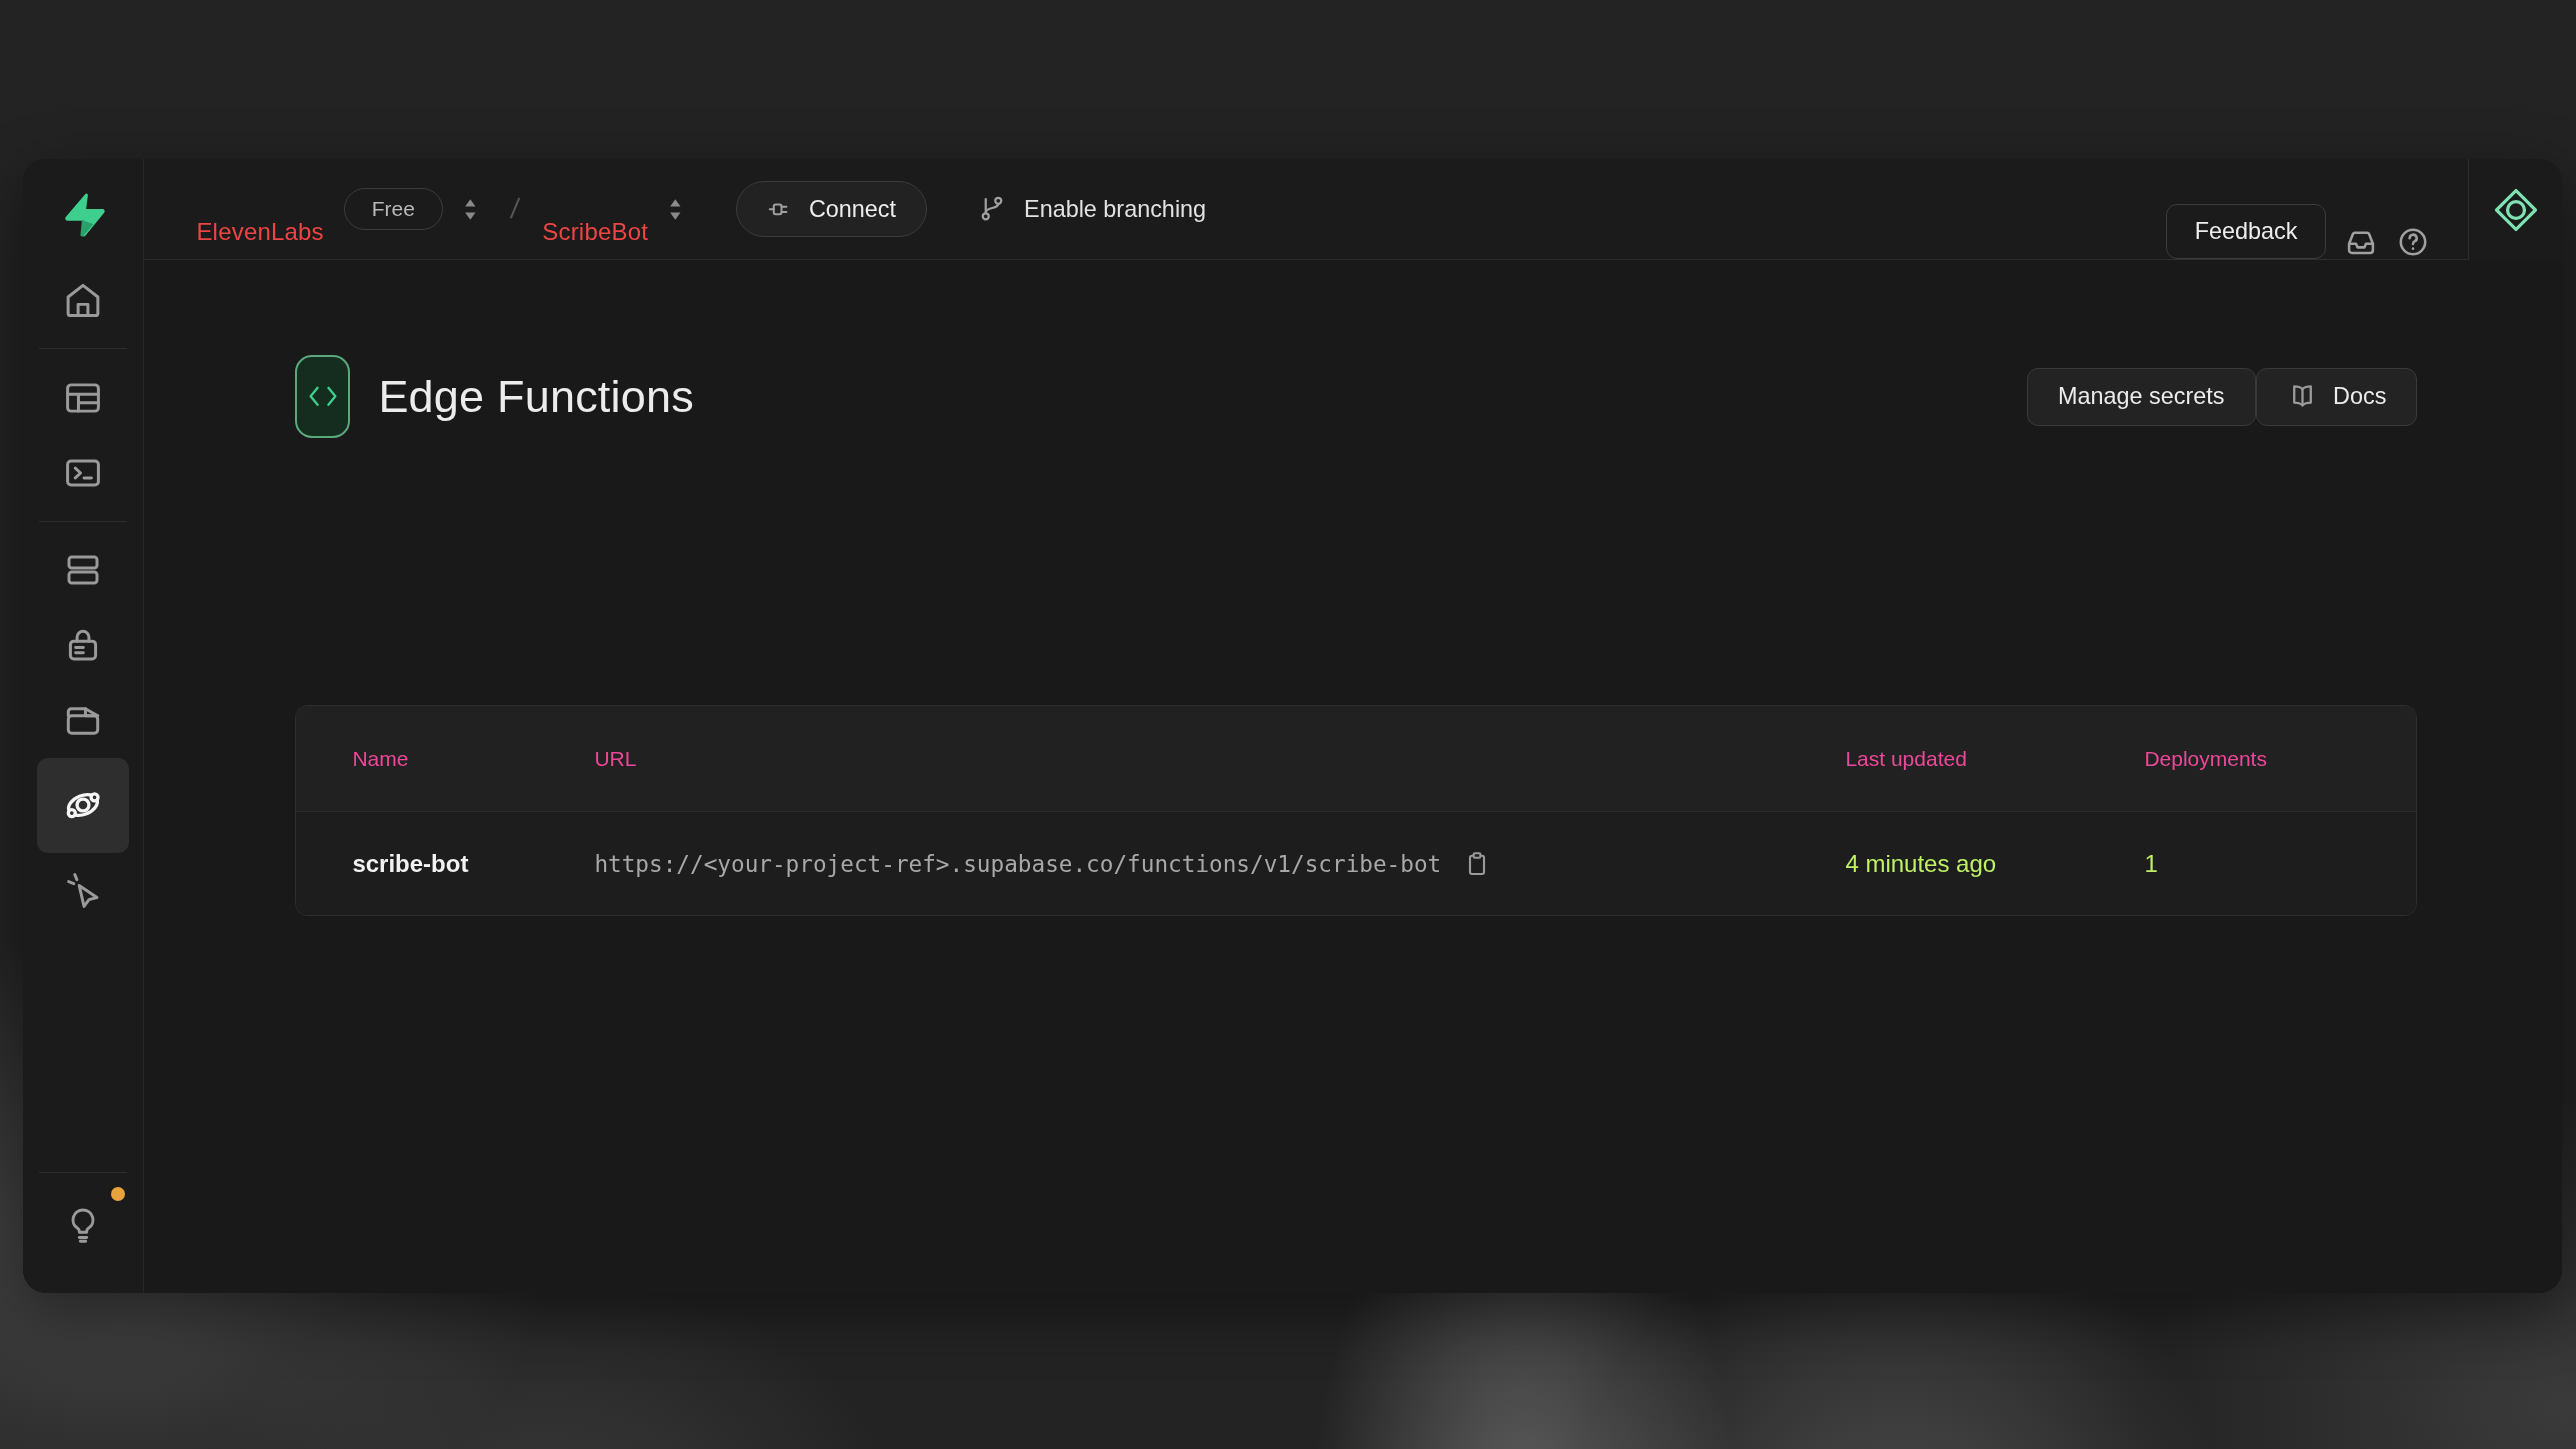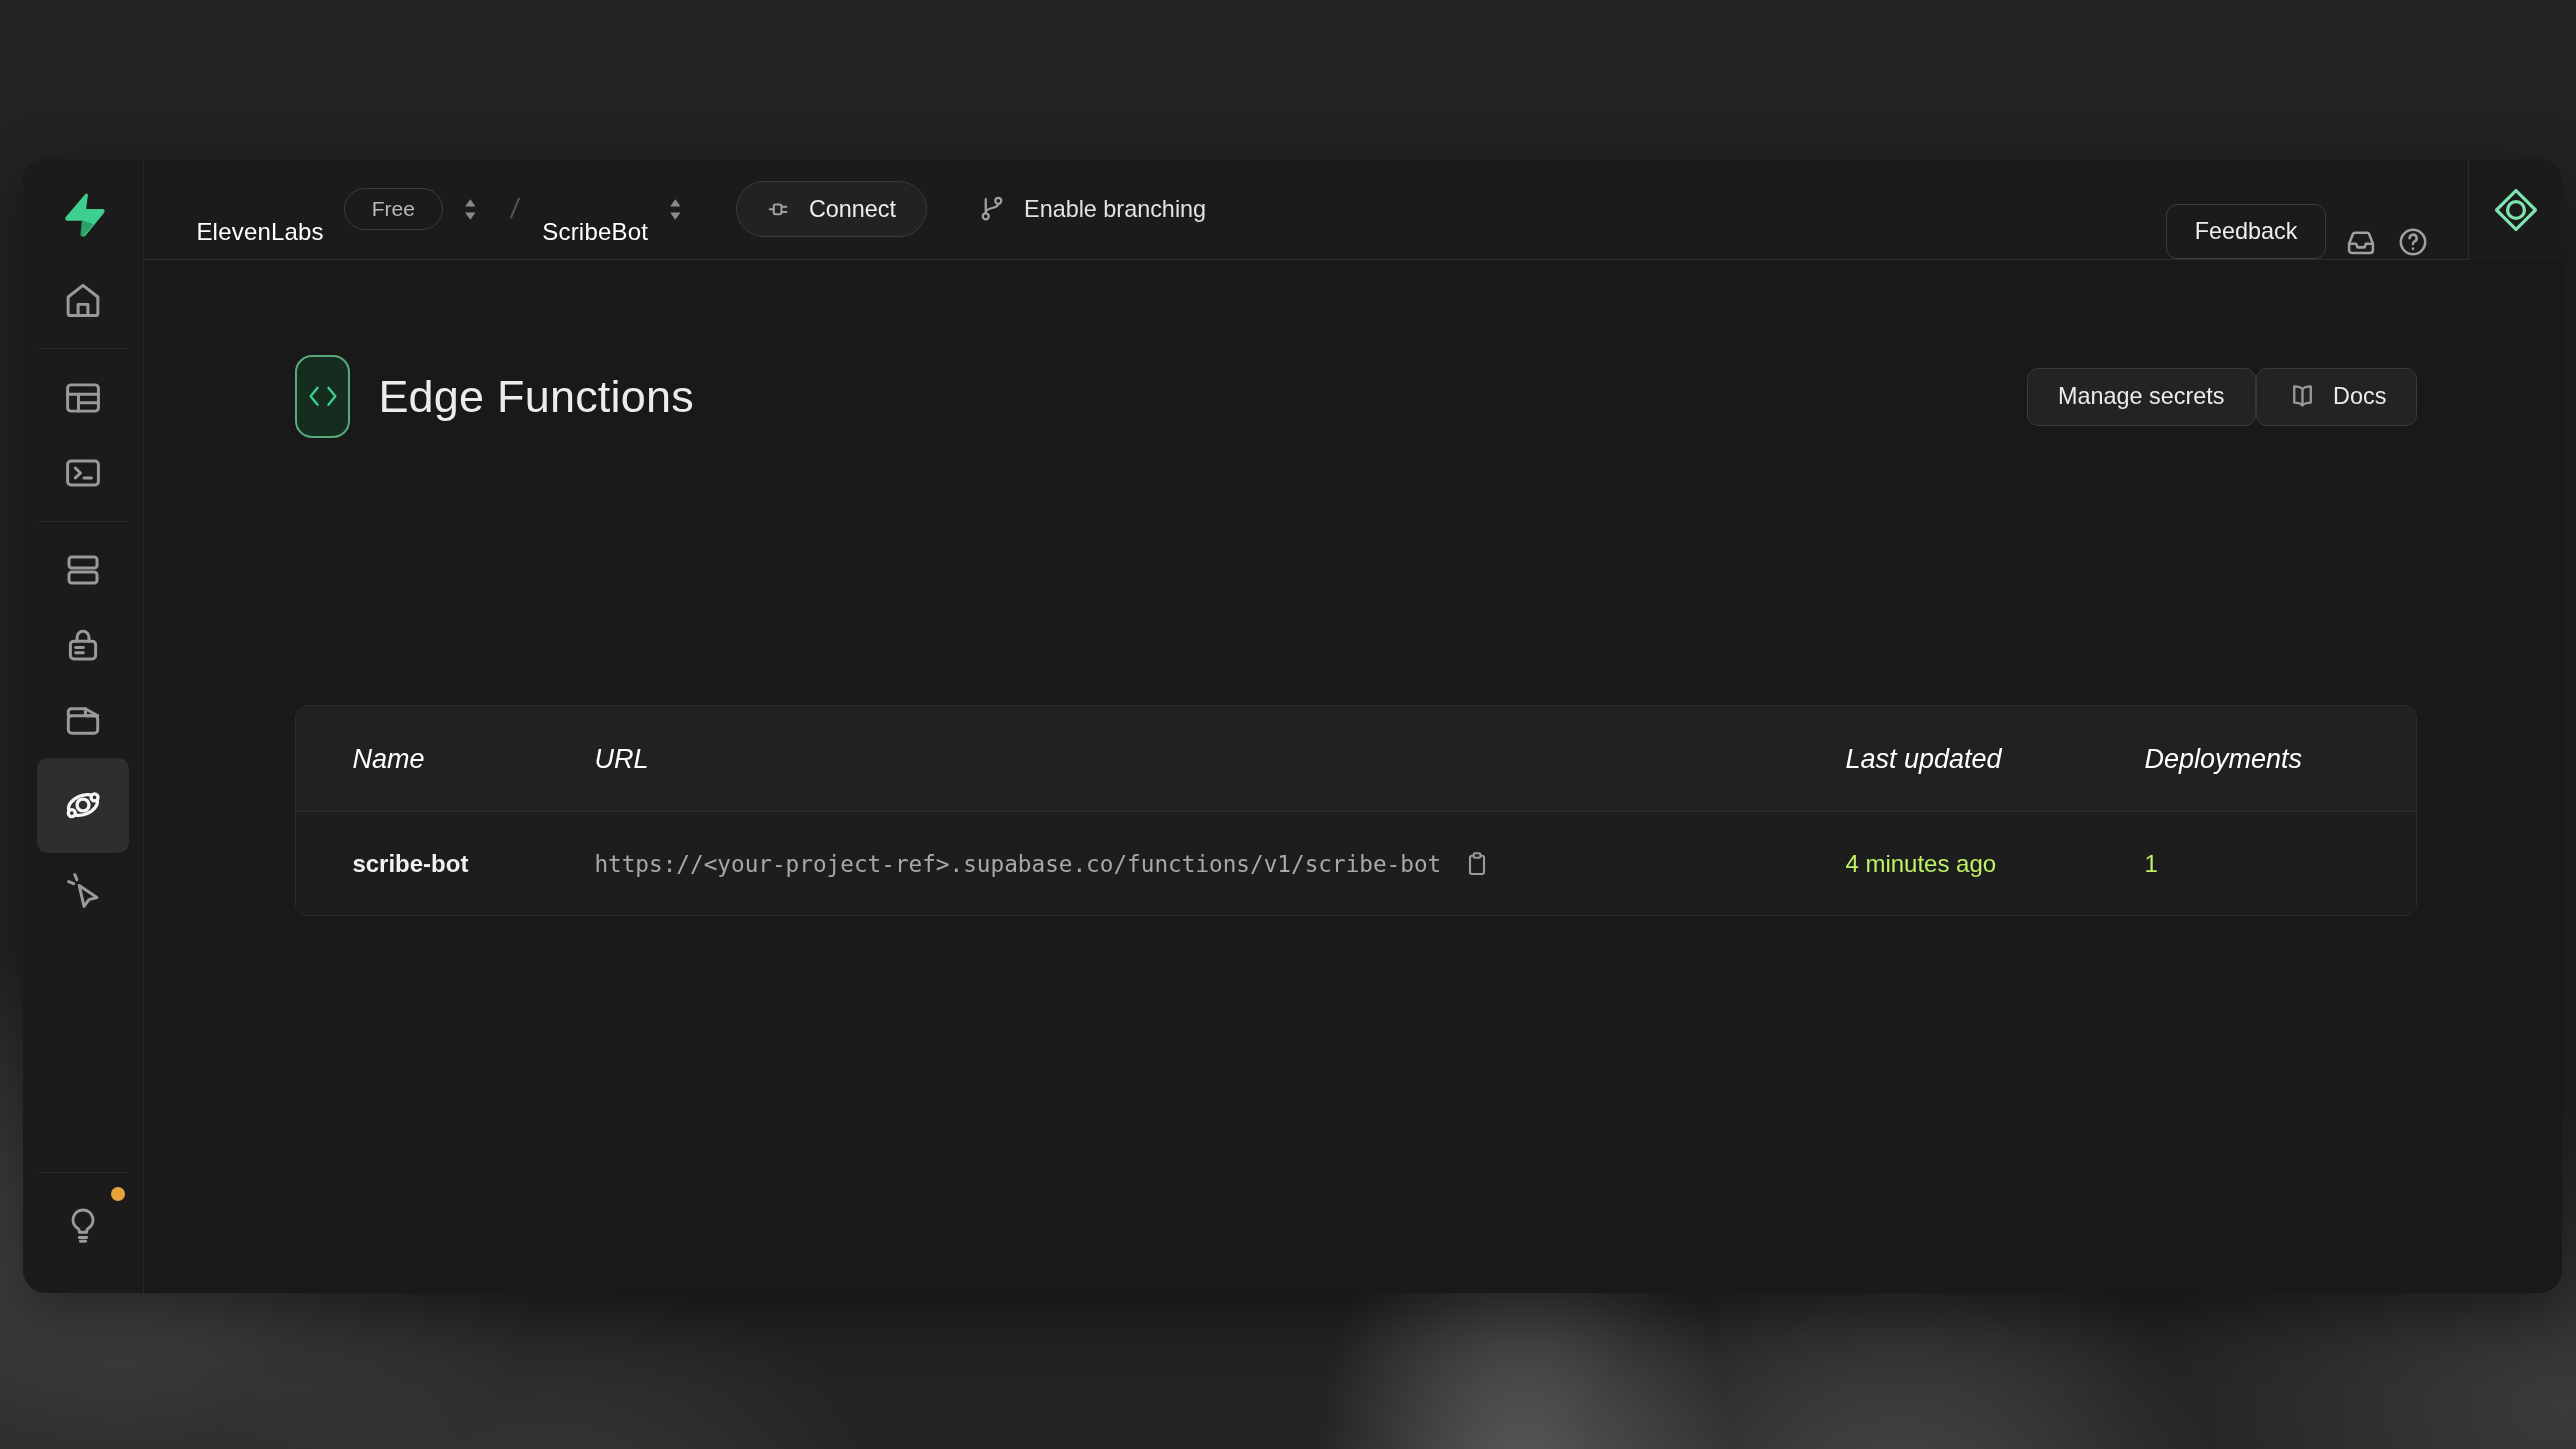--- a/index.html
+++ b/index.html
@@ -67,21 +67,21 @@
   }
   .topbar-right {
     height:100%; display:flex; align-items:flex-end;
     border-bottom:0.8px solid #2e2e2e;
     padding-right:38px; gap:18px;
   }
   .topbar-ai {
     width:94px; height:100%; border-left:0.8px solid #2e2e2e;
     display:flex; align-items:center; justify-content:center; cursor:pointer;
   }
-  .crumb-text { font-size:24px; color:#ffffff; letter-spacing:0.2px; cursor:pointer;margin-top:46px; }
+  .crumb-text { font-size:24px; color:#ef4444; letter-spacing:0.2px; cursor:pointer;margin-top:46px; }
   .badge-pill {
     margin-left:20.3px; padding:7.8px 26.6px; border:1.2px solid #3c3c3c; border-radius:781px;
     font-size:21px; color:#b9b9b9; cursor:pointer;
   }
   .caret-btn { margin-left:14px; cursor:pointer; display:flex; align-items:center; }
   .caret-btn svg { width:26.6px; height:31px; }
   .slash { margin:0 23.4px 0 28px; font-size:28px; color:#565656; font-weight:300; transform:skewX(-8deg); }
   .connect-btn {
     margin-left:47px; height:56px; padding:0 30px; border-radius:781px;
     background:#222222; border:1.2px solid #3c3c3c;
@@ -130,21 +130,21 @@
   }
 
   .fn-table {
     position:absolute; left:0; right:0; top:445px; height:211px;
     background:#1d1d1d; border:1.2px solid #2e2e2e; border-radius:12.5px;
     overflow:hidden;
   }
   .thead { position:relative; height:106px; background:#212121; border-bottom:0.8px solid #2b2b2b; }
   .trow  { position:relative; height:103px; background:#1d1d1d; }
   .cell  { position:absolute; top:50%; transform:translateY(-50%); white-space:nowrap; }
-  .th { font-size:27px; color:#ffffff;font-style:italic; }
+  .th { font-size:21px; color:#ec4899; }
   .c-name { left:56px; } .c-url { left:298px; } .c-updated { left:1549px; } .c-deploy { left:1848px; }
   .td-name { font-size:24px; font-weight:700; color:#f2f2f2; }
   .td-url  { font-size:22.7px; color:#a8a8a8; font-family:"DejaVu Sans Mono", monospace; display:flex; align-items:center; gap:20.3px; }
   .copy-btn { cursor:pointer; display:flex; }
   .copy-btn svg { stroke:#9a9a9a; fill:none; stroke-width:1.7; stroke-linecap:round; stroke-linejoin:round; }
   .td-text { font-size:24px; color:#bef264; }
 </style>
 </head>
 <body>
 

